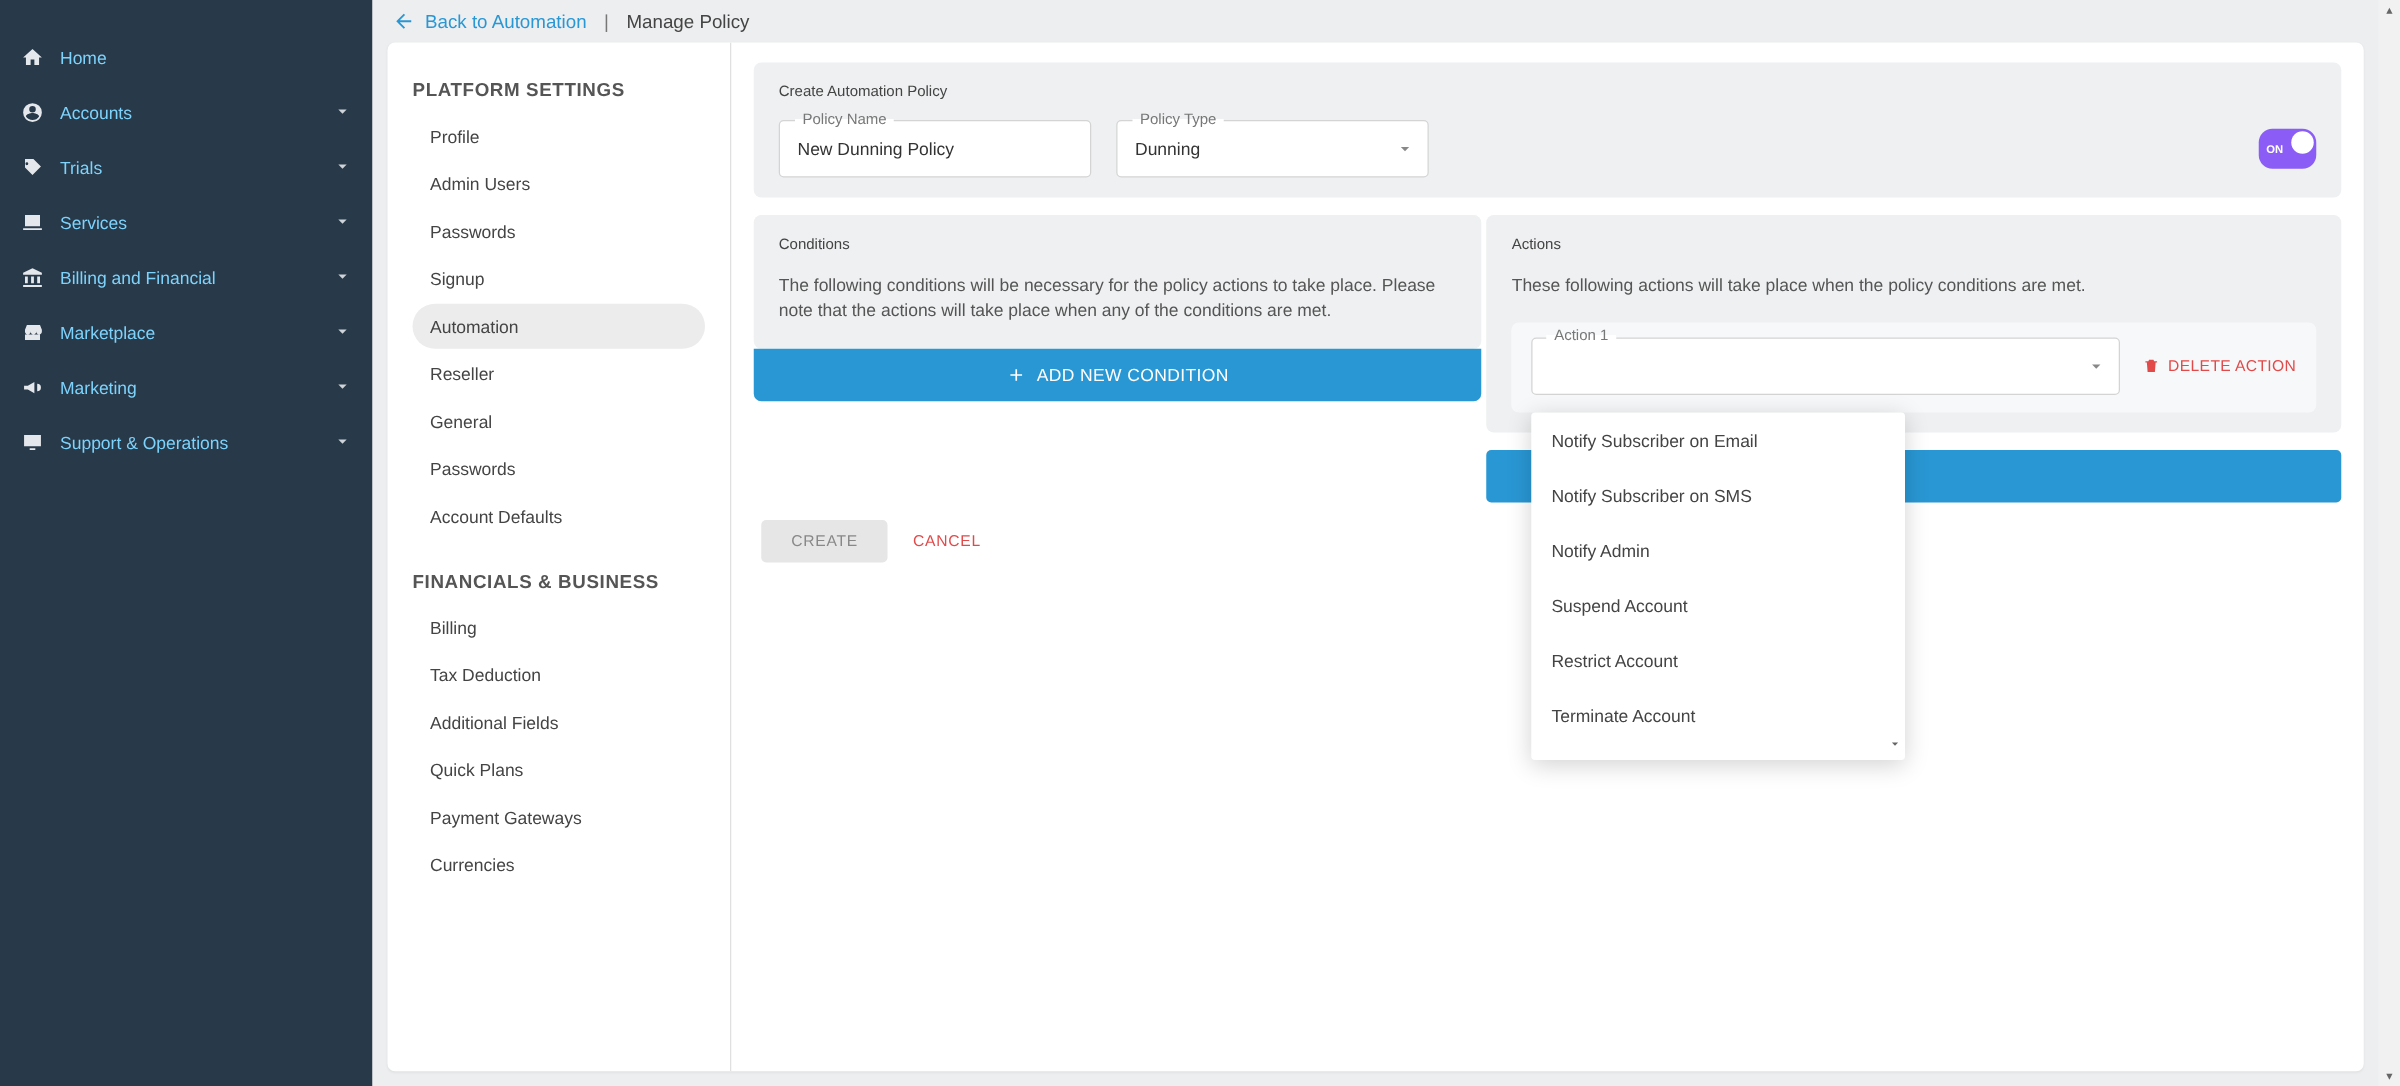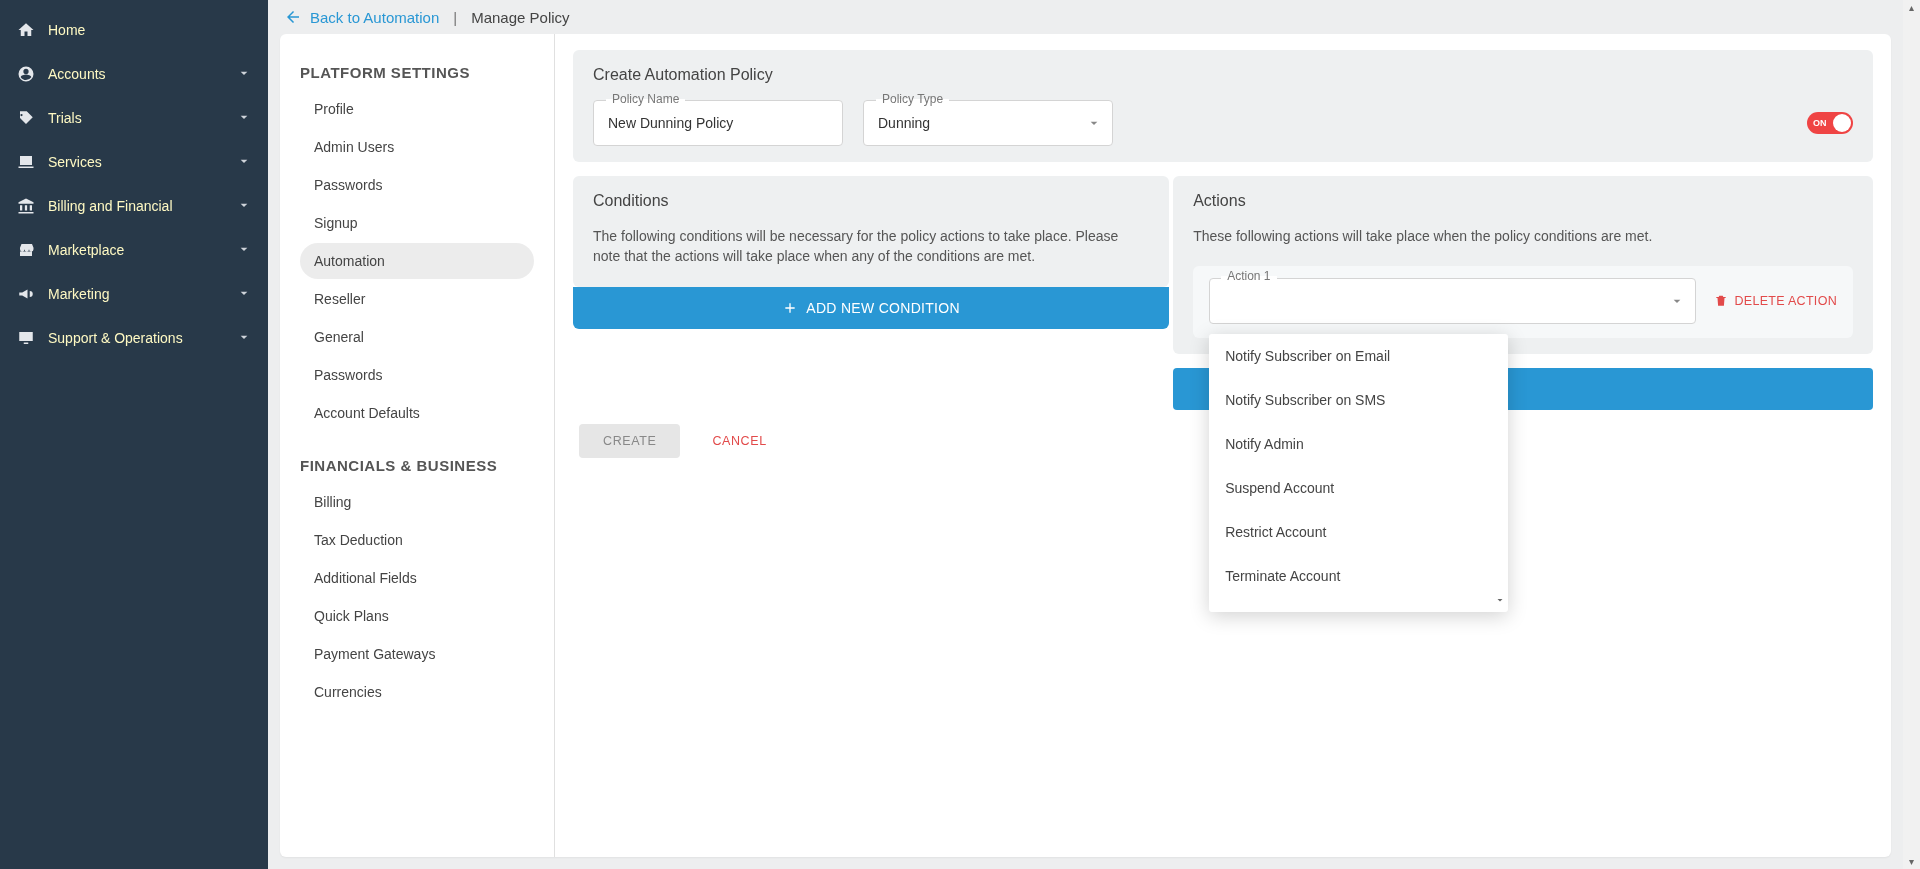--- a/index.html
+++ b/index.html
@@ -1,25 +1,25 @@
 <!DOCTYPE html>
 <html><head>
 <meta charset="utf-8">
 <style>
   * { box-sizing: border-box; margin: 0; padding: 0; font-family: "Segoe UI", Arial, sans-serif; }
   html, body { height: 100%; background: #f0f0f0; }
   body { display: flex; overflow: hidden; }
 
   
   .sidebar {
-    width: 268px;
+    width: 298px;
     background: #283949;
-    color: #fef9c3;
+    color: #7dd3fc;
     flex-shrink: 0;
-    padding-top: 8px;
+    padding-top: 24px;
     height: 100%;
   }
   .sb-item {
     display: flex; align-items: center;
     padding: 12px 16px;
     cursor: pointer;
     font-size: 14px;
     position: relative;
   }
   .sb-icon { width: 20px; height: 20px; margin-right: 12px; display: flex; align-items: center; justify-content: center; fill: #e4e7eb; color:#e4e7eb; }
@@ -86,32 +86,32 @@
     padding: 16px 18px;
     overflow-y: auto;
     position: relative;
   }
   .card {
     background: #eef0f1;
     border-radius: 6px;
     padding: 16px 20px;
     margin-bottom: 14px;
   }
-  .card-title { font-size: 16px; color: #444; margin-bottom: 16px; }
+  .card-title { font-size: 12px; color: #444; margin-bottom: 16px; }
   .create-row { display: flex; align-items: center; gap: 20px; }
   .field-wrap { position: relative; background: #fff; border: 1px solid #d4d4d4; border-radius: 4px; width: 250px; height: 46px; }
   .field-label { position: absolute; top: -9px; left: 12px; background: linear-gradient(#eef0f1 50%, #fff 50%); padding: 0 6px; font-size: 12px; color: #777; }
   .field-input { width:100%; height:100%; border:none; outline:none; padding: 0 14px; font-size:14px; background:transparent; color:#333; border-radius:4px; }
   .field-select { padding-right: 30px; }
   .dropdown-caret { position:absolute; right:10px; top:50%; transform:translateY(-50%); fill:#888; }
 
   .toggle {
     margin-left: auto;
-    width: 46px; height: 22px;
-    background: #ef4444;
+    width: 46px; height: 32px;
+    background: #8b5cf6;
     border-radius: 11px;
     position: relative;
     cursor: pointer;
   }
   .toggle-label { position:absolute; left:6px; top:50%; transform:translateY(-50%); font-size:9px; font-weight:600; color:#fff; }
   .toggle-knob { position:absolute; right:2px; top:2px; width:18px; height:18px; background:#fff; border-radius:50%; }
 
   .two-col { display:flex; gap: 4px; align-items:flex-start; }
   .col-left { flex: 1 1 46%; }
   .col-right { flex: 1 1 54%; }
@@ -162,21 +162,21 @@
     max-height: 258px;
     overflow-y: scroll;
   }
   
   .dropdown-scroll::-webkit-scrollbar { width: 14px; }
   .dropdown-scroll::-webkit-scrollbar-track { background: #f3f3f3; }
   .dropdown-scroll::-webkit-scrollbar-thumb { background: #c5c5c5; }
   .dd-option { padding: 14px 16px; font-size: 14px; color: #444; cursor:pointer; }
   .dd-bottom-caret { text-align:right; padding: 0px 2px 2px 0; }
 
-  .footer-btns { display:flex; gap: 32px; margin: 14px 6px; align-items:center; }
+  .footer-btns { display:flex; gap: 20px; margin: 14px 6px; align-items:center; }
   .btn-create { background:#e6e6e6; color:#888; border:none; border-radius:4px; padding: 10px 24px; font-size:12.5px; letter-spacing:.6px; cursor:not-allowed; }
   .btn-cancel { color:#e24a4a; font-size:12.5px; letter-spacing:.6px; cursor:pointer; }
 
   
   .peek-text { color:#e24a4a; font-size:12.5px; letter-spacing:.3px; position:absolute; }
 
   
   .page-scrollbar{
     width:17px;
     background:#f1f1f1;

